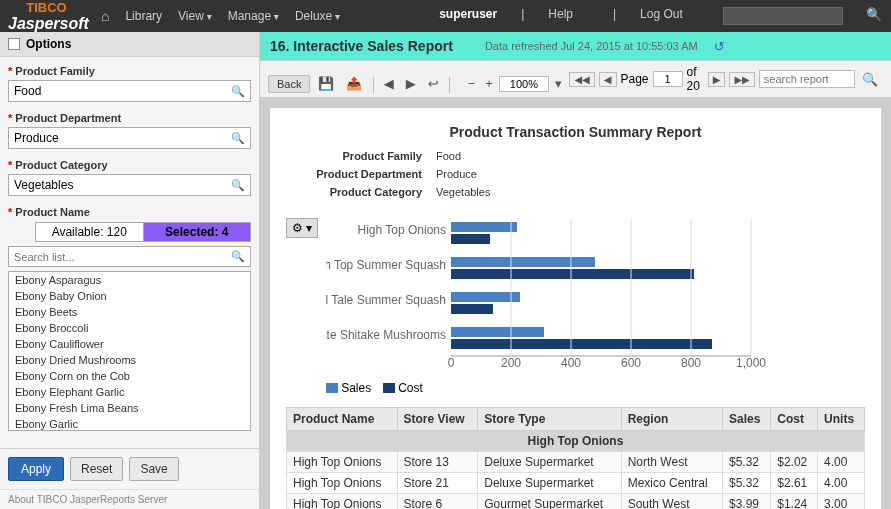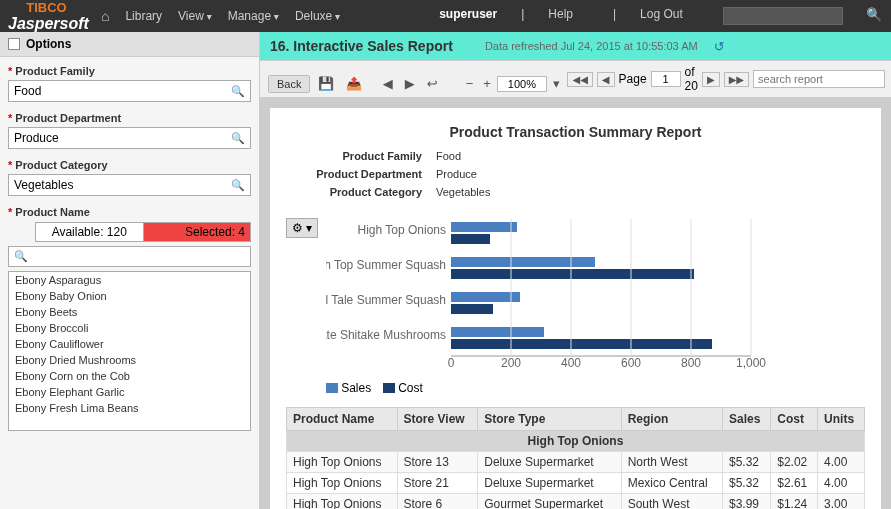--- a/index.html
+++ b/index.html
@@ -163,24 +163,25 @@
       flex: 1;
       border: 1px solid #aaa;
       background: white;
       padding: 2px 5px;
       text-align: center;
       margin-left: 27px;
     }
     .sel-box {
       flex: 1;
       border: 1px solid #aaa;
-      background: #ef4444;
+      background: #8b5cf6;
       padding: 2px 5px;
-      text-align: right;
+      text-align: center;
       border-left: none;
+      font-weight: bold;
     }
     .search-list-row {
       display: flex;
       align-items: center;
       border: 1px solid #aaa;
       background: white;
       margin-bottom: 4px;
     }
     .search-list-input {
       flex: 1;
@@ -342,21 +343,21 @@
       margin-left: 8px;
     }
     .zoom-input {
       width: 50px;
       border: 1px solid #bbb;
       padding: 1px 3px;
       text-align: center;
       font-size: 11px;
     }
     .search-report-input {
-      width: 132px;
+      width: 96px;
       border: 1px solid #bbb;
       padding: 2px 4px;
       font-size: 11px;
     }
 
     
     .report-content {
       flex: 1;
       overflow: auto;
       background: #ccc;
@@ -479,36 +480,44 @@
         </div>
       </div>
 
       <div class="product-name-section">
         <div class="product-name-header">Product Name</div>
         <div class="available-selected">
           <div class="avail-box">Available: 120</div>
           <div class="sel-box">Selected: 4</div>
         </div>
         <div class="search-list-row">
+          <input class="search-list-input" type="text" placeholder="Search list..." style="">
           <span class="field-search-icon">🔍</span>
         </div>
         <div class="product-list" id="product-list">
             <div class="product-list-item">Ebony Asparagus</div>
             <div class="product-list-item">Ebony Baby Onion</div>
             <div class="product-list-item">Ebony Beets</div>
             <div class="product-list-item">Ebony Broccoli</div>
             <div class="product-list-item">Ebony Cauliflower</div>
             <div class="product-list-item">Ebony Dried Mushrooms</div>
             <div class="product-list-item">Ebony Corn on the Cob</div>
             <div class="product-list-item">Ebony Elephant Garlic</div>
             <div class="product-list-item">Ebony Fresh Lima Beans</div>
+            <div class="product-list-item">Ebony Garlic</div>
           </div>
       </div>
     </div>
 
+    <div class="sidebar-footer">
+      <button class="btn-apply">Apply</button>
+      <button class="btn-reset">Reset</button>
+      <button class="btn-save">Save</button>
+    </div>
+    <div class="sidebar-about">About TIBCO JasperReports Server</div>
   </div>
 
   <div class="content-area">
 
     <div class="report-header">
       <span class="report-title">16. Interactive Sales Report</span>
       <span class="report-refresh-info">Data refreshed Jul 24, 2015 at 10:55:03 AM</span>
       <span class="refresh-icon">↺</span>
     </div>
 

